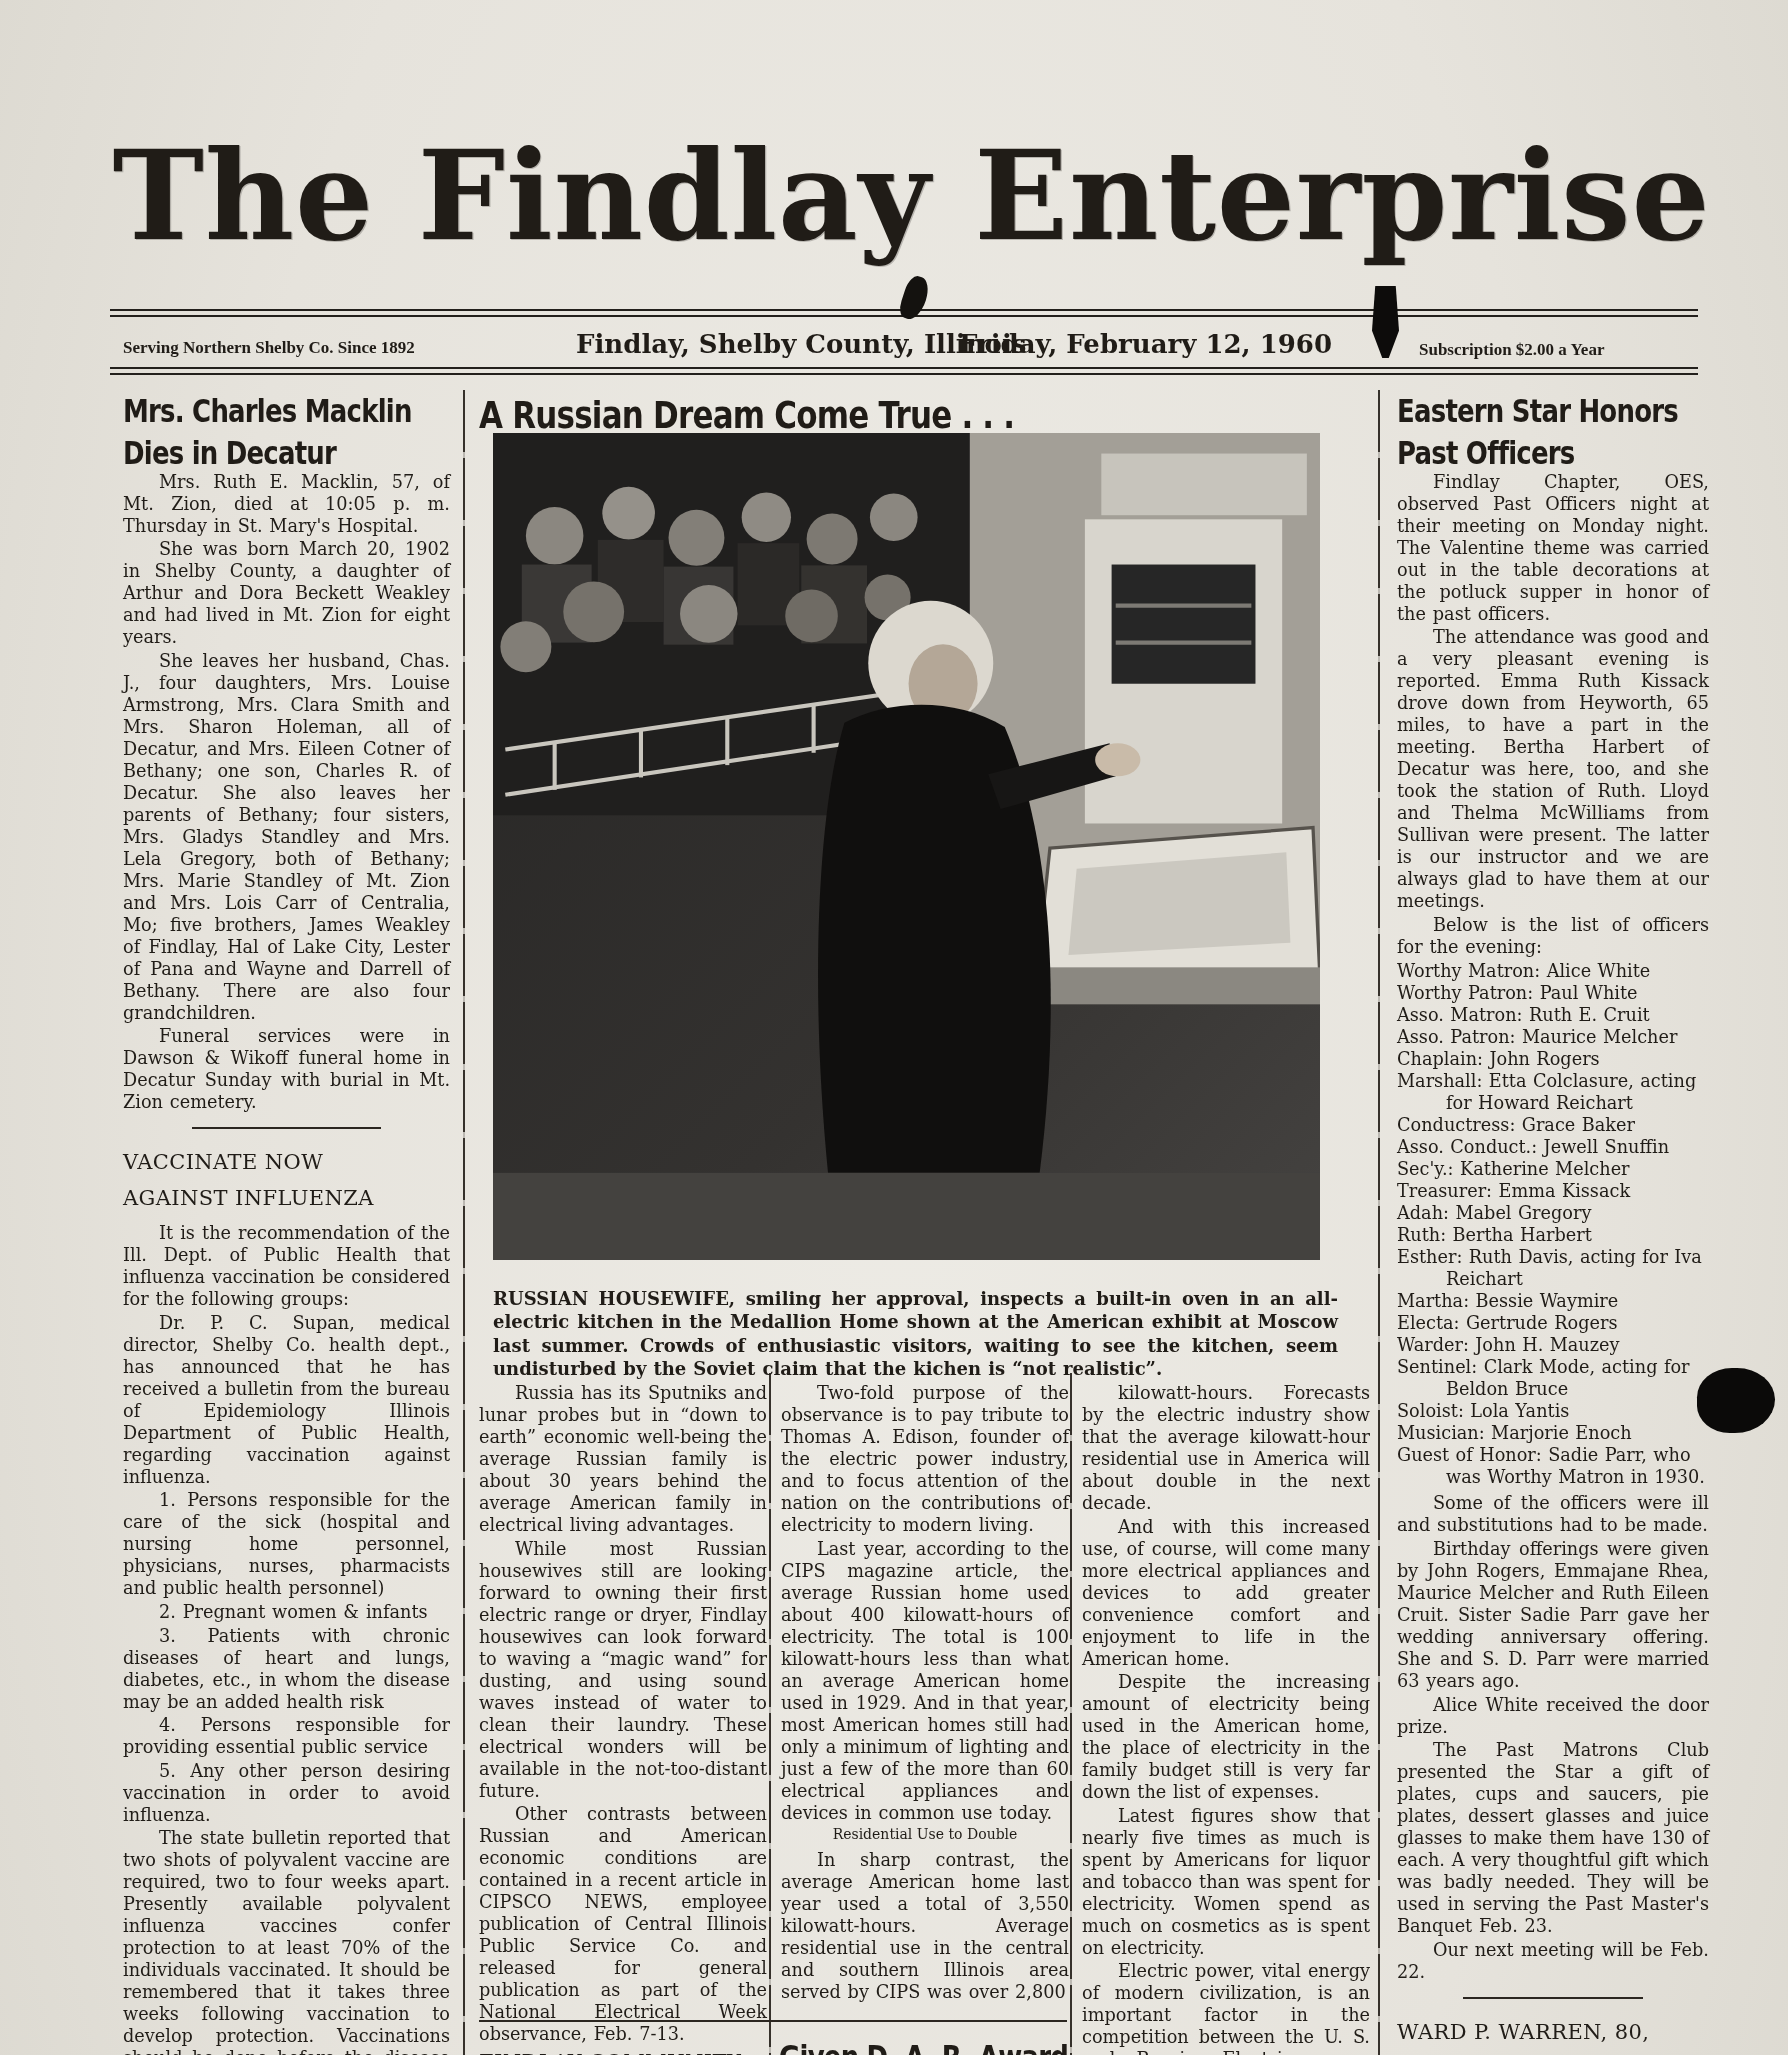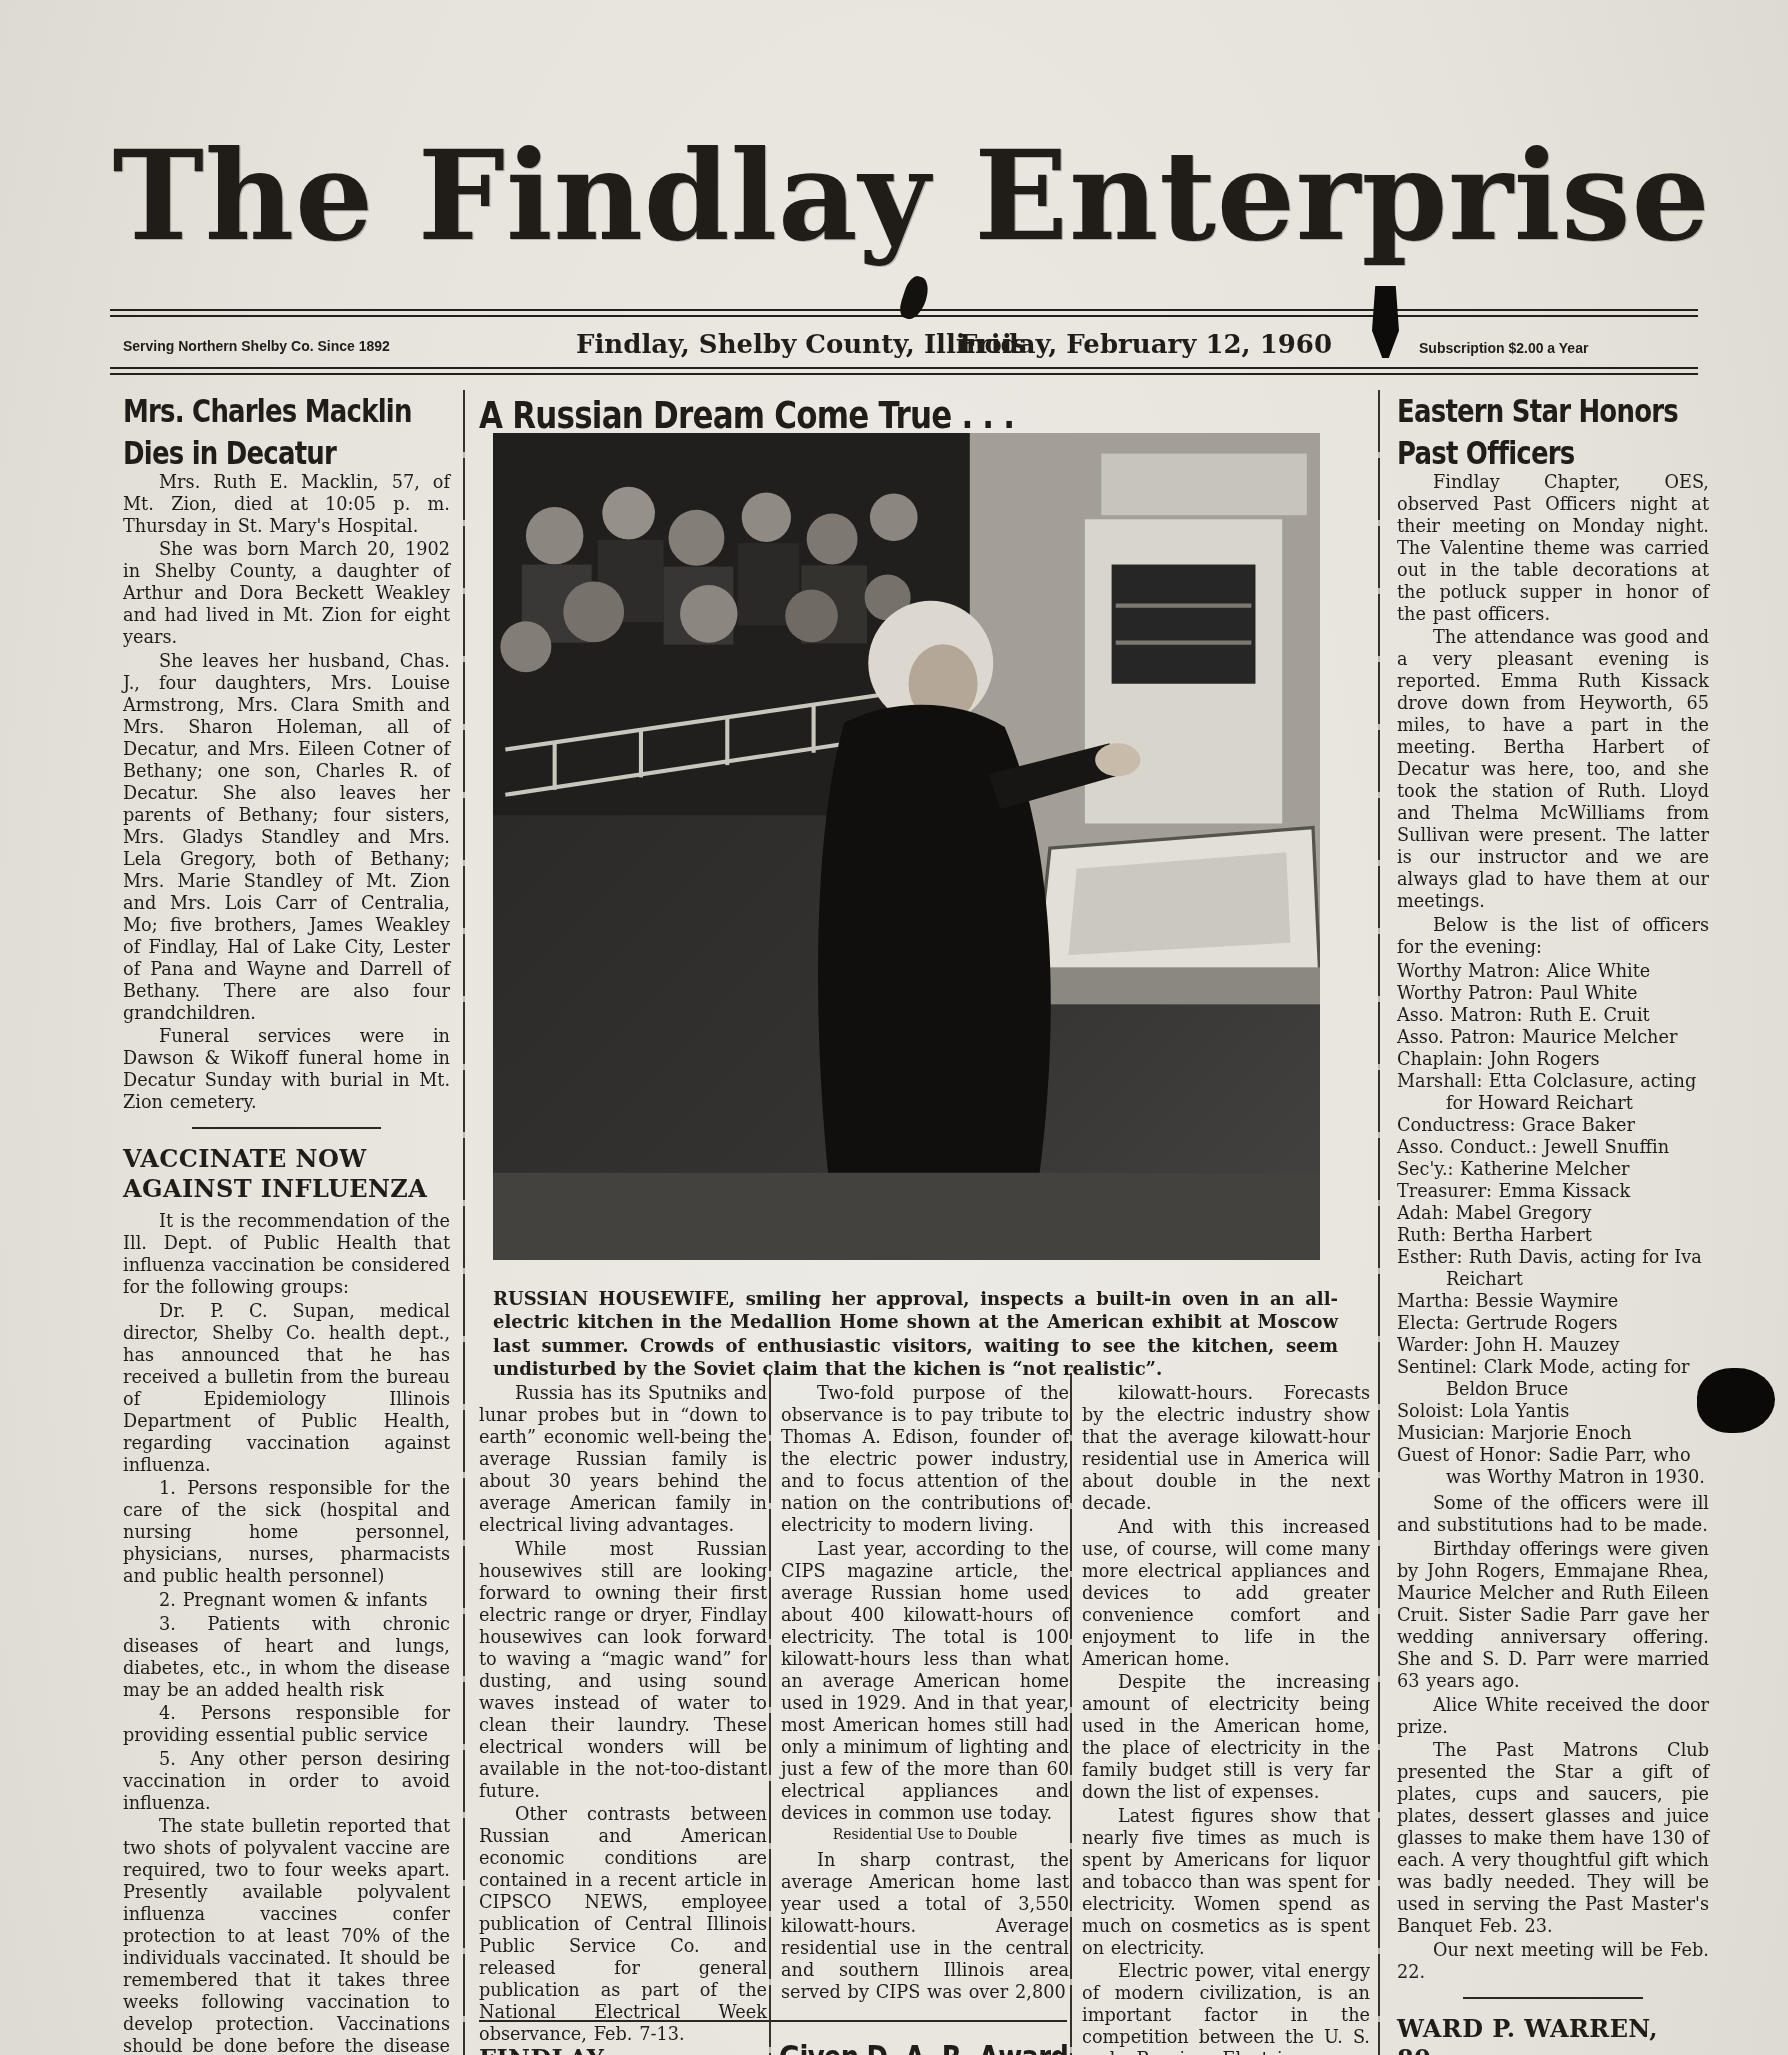--- a/index.html
+++ b/index.html
@@ -5,30 +5,30 @@
   html,body{margin:0;padding:0;background:#9b9892;}
   .page{position:relative;width:1789px;height:3022px;overflow:hidden;color:#201c17;
     background:radial-gradient(ellipse at 50% 35%, #edebe5 0%, #e6e3dc 55%, #d9d6cd 92%, #ccc9c0 100%);
     font-family:"DejaVu Serif", serif;}
   
   .masthead-title{position:absolute;top:135px;left:0;width:100%;text-align:center;
     font-family:"DejaVu Serif",serif;font-weight:bold;font-size:123px;line-height:1;letter-spacing:0.8px;
     text-shadow:1.2px 1.2px 0 rgba(40,35,30,.25);margin-left:17px;}
   .dbl{position:absolute;left:110px;width:1588px;height:4.1px;border-top:2.9px solid #23201c;border-bottom:2.5px solid #23201c;}
   .dl-text{position:absolute;white-space:nowrap;}
-  .dl-sans{font-family:Liberation Sans, sans-serif;font-weight:bold;font-size:14px;}
+  .dl-sans{font-family:Liberation Serif, serif;font-weight:bold;font-size:17px;}
   .dl-serif{font-family:"DejaVu Serif",serif;font-weight:bold;font-size:26px;}
   
   .vline{position:absolute;width:1.6px;background:repeating-linear-gradient(180deg,#36312b 0 62px,rgba(54,49,43,.25) 62px 68px);}
   
   .col{position:absolute;}
   .h1{font-family:"DejaVu Sans",sans-serif;font-weight:bold;font-size:26px;line-height:35px;
       letter-spacing:-0.8px;margin:0 0 10.7px 0;transform:scaleY(1.22);transform-origin:top left;}
   .h1.big{font-size:31px;line-height:38px;}
-  .sub{font-family:"DejaVu Serif",serif;font-weight:bold;font-size:24px;line-height:30px;letter-spacing:0.4px;margin:0 0 5.8px 0;}
+  .sub{font-family:"DejaVu Serif",serif;font-weight:normal;font-size:21px;line-height:36px;letter-spacing:0.4px;margin:0 0 5.8px 0;}
   .cross{text-align:center;font-weight:normal;font-size:14px;margin:2.5px 0 6.6px 0;}
   .para{font-size:17.7px;line-height:22px;text-align:justify;text-indent:36px;margin:0 0 1.6px 0;word-spacing:1.2px;}
   .rule{width:58%;margin:14px auto 15px auto;border-top:2.1px solid #2b2620;}
   .officer-list{margin:2.5px 0 4.1px 0;}
   .officer-line{font-size:17.7px;line-height:22px;padding-left:49px;text-indent:-49px;word-spacing:0.8px;}
   .caption{position:absolute;font-weight:bold;font-size:18px;line-height:23.4px;text-align:justify;word-spacing:0.8px;}
   .hrule-wide{position:absolute;border-top:2.1px solid #2b2620;}
   
   .main-photo{position:absolute;left:493px;top:433px;width:827px;height:827px;background:#2c2b29;box-shadow:0 0 0 0.8px #555 inset;}
   .main-photo svg{display:block;width:100%;height:100%;}

